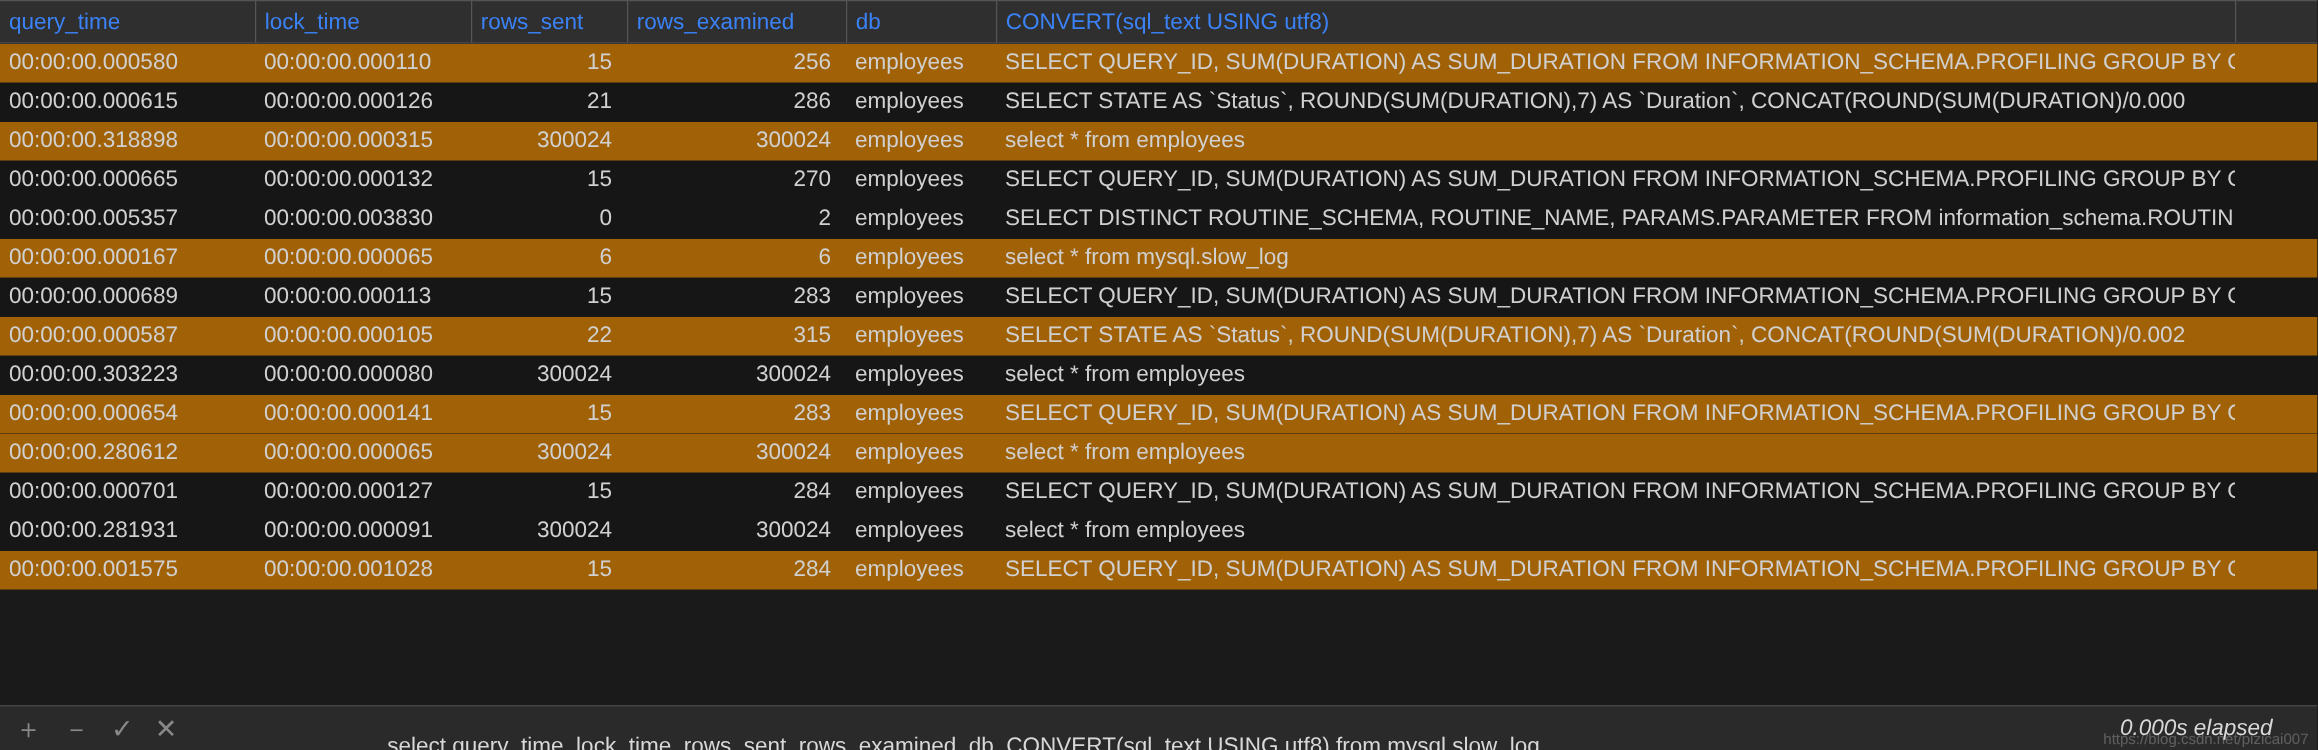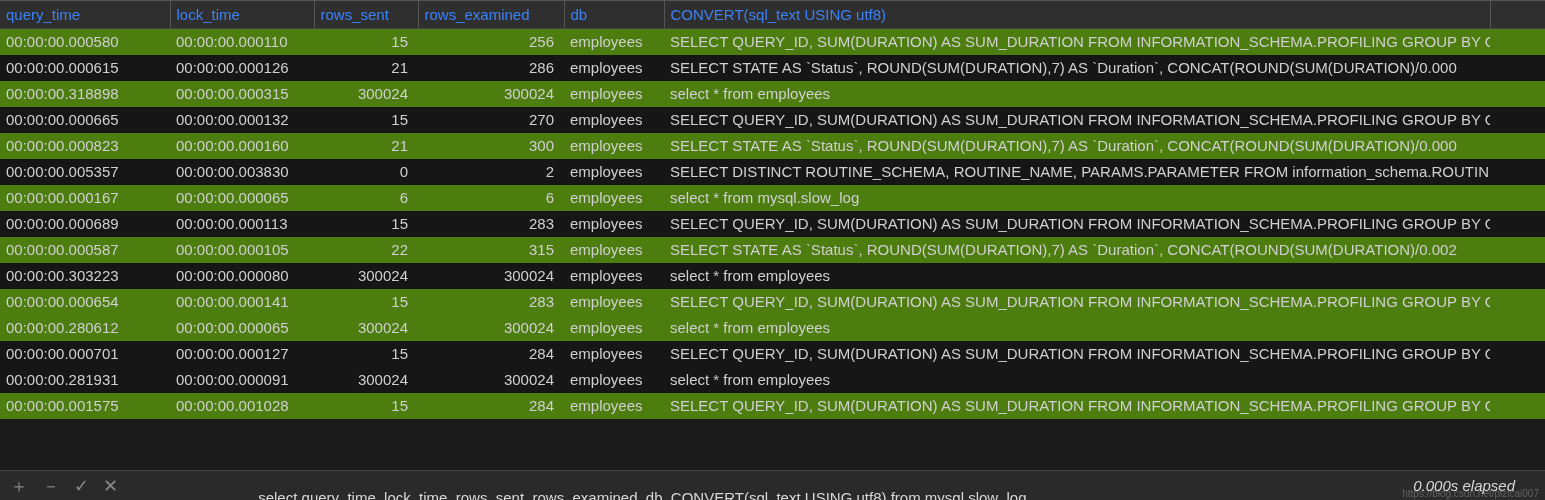--- a/index.html
+++ b/index.html
@@ -31,21 +31,21 @@
     padding: 5px 6px 5px 6px;
     border-right: 1px solid #555;
     border-top: 1px solid #555;
     border-bottom: 1px solid #444;
     white-space: nowrap;
     overflow: hidden;
     height: 27px;
   }
   thead th:last-child { border-right: none; }
   tbody tr { height: 26px; }
-  tbody tr.even { background: #4d7c0f; }
+  tbody tr.even { background: #a16207; }
   tbody tr.odd { background: #161616; }
   tbody td {
     padding: 3px 6px;
     white-space: nowrap;
     overflow: hidden;
     color: #d0d0d0;
   }
   td.num { text-align: right; padding-right: 10px; }
   td.txt { text-align: left; }
   .col-qt { width: 170px; }
@@ -147,29 +147,20 @@
         </tr>
         <tr class="odd">
           <td class="txt">00:00:00.000665</td>
           <td class="txt">00:00:00.000132</td>
           <td class="num">15</td>
           <td class="num">270</td>
           <td class="txt">employees</td>
           <td class="txt">SELECT QUERY_ID, SUM(DURATION) AS SUM_DURATION FROM INFORMATION_SCHEMA.PROFILING GROUP BY Q</td>
           <td></td>
         </tr>
-        <tr class="even">
-          <td class="txt">00:00:00.000823</td>
-          <td class="txt">00:00:00.000160</td>
-          <td class="num">21</td>
-          <td class="num">300</td>
-          <td class="txt">employees</td>
-          <td class="txt">SELECT STATE AS `Status`, ROUND(SUM(DURATION),7) AS `Duration`, CONCAT(ROUND(SUM(DURATION)/0.000</td>
-          <td></td>
-        </tr>
         <tr class="odd">
           <td class="txt">00:00:00.005357</td>
           <td class="txt">00:00:00.003830</td>
           <td class="num">0</td>
           <td class="num">2</td>
           <td class="txt">employees</td>
           <td class="txt">SELECT DISTINCT ROUTINE_SCHEMA, ROUTINE_NAME, PARAMS.PARAMETER FROM information_schema.ROUTIN</td>
           <td></td>
         </tr>
         <tr class="even">

